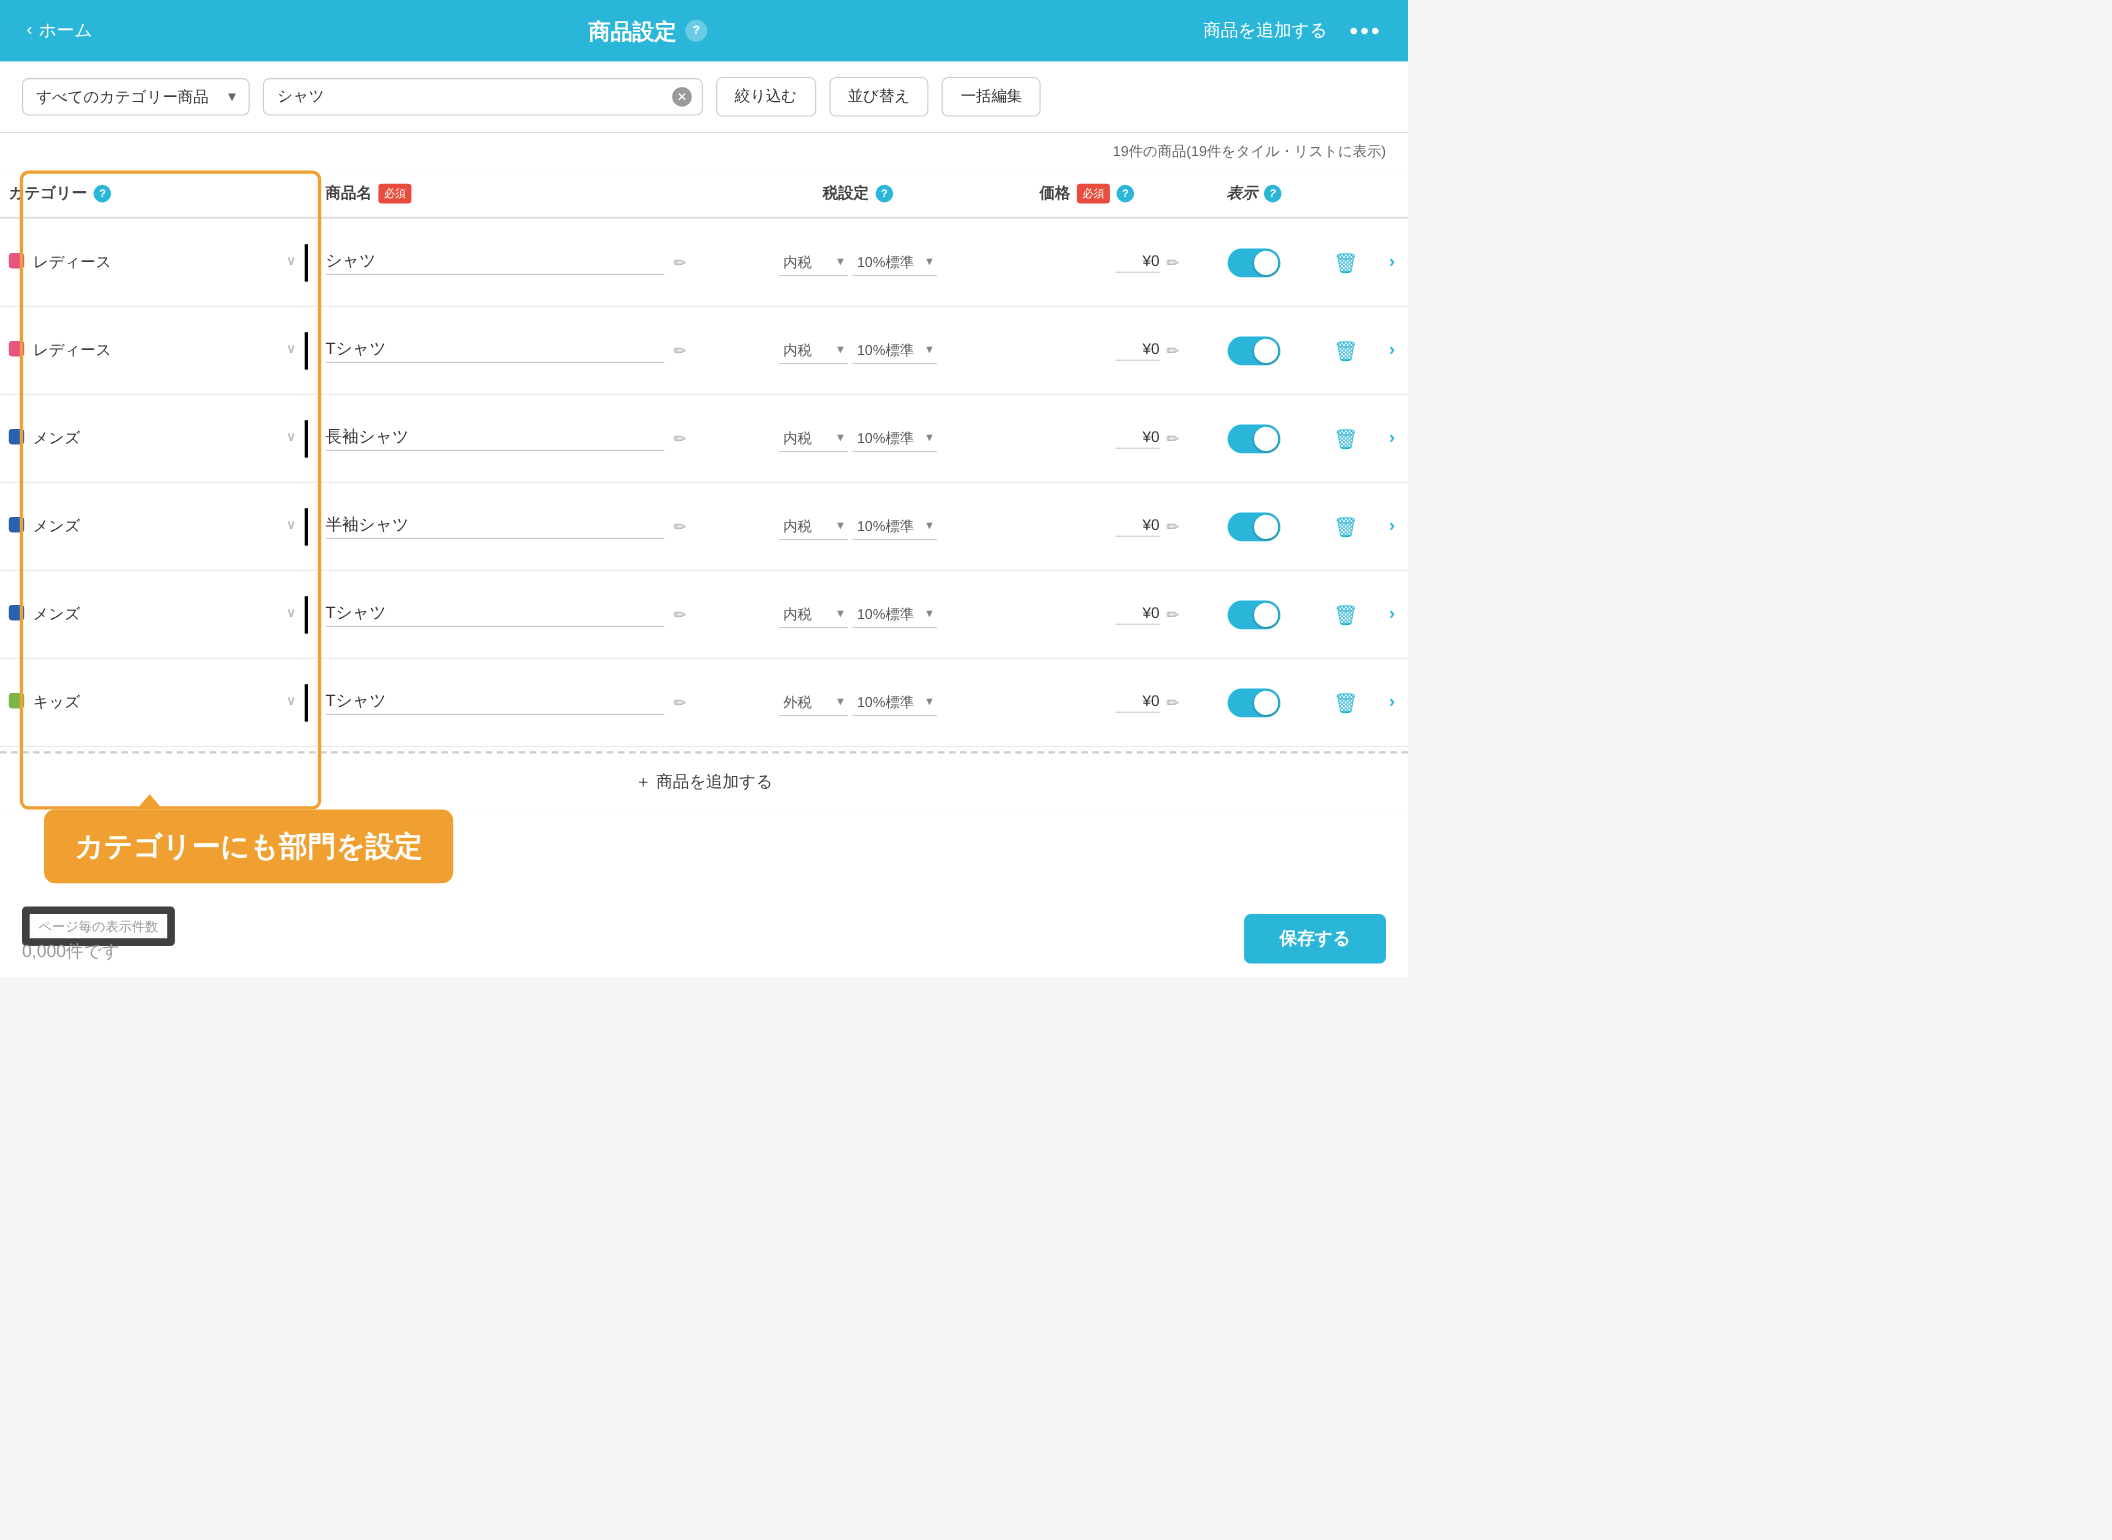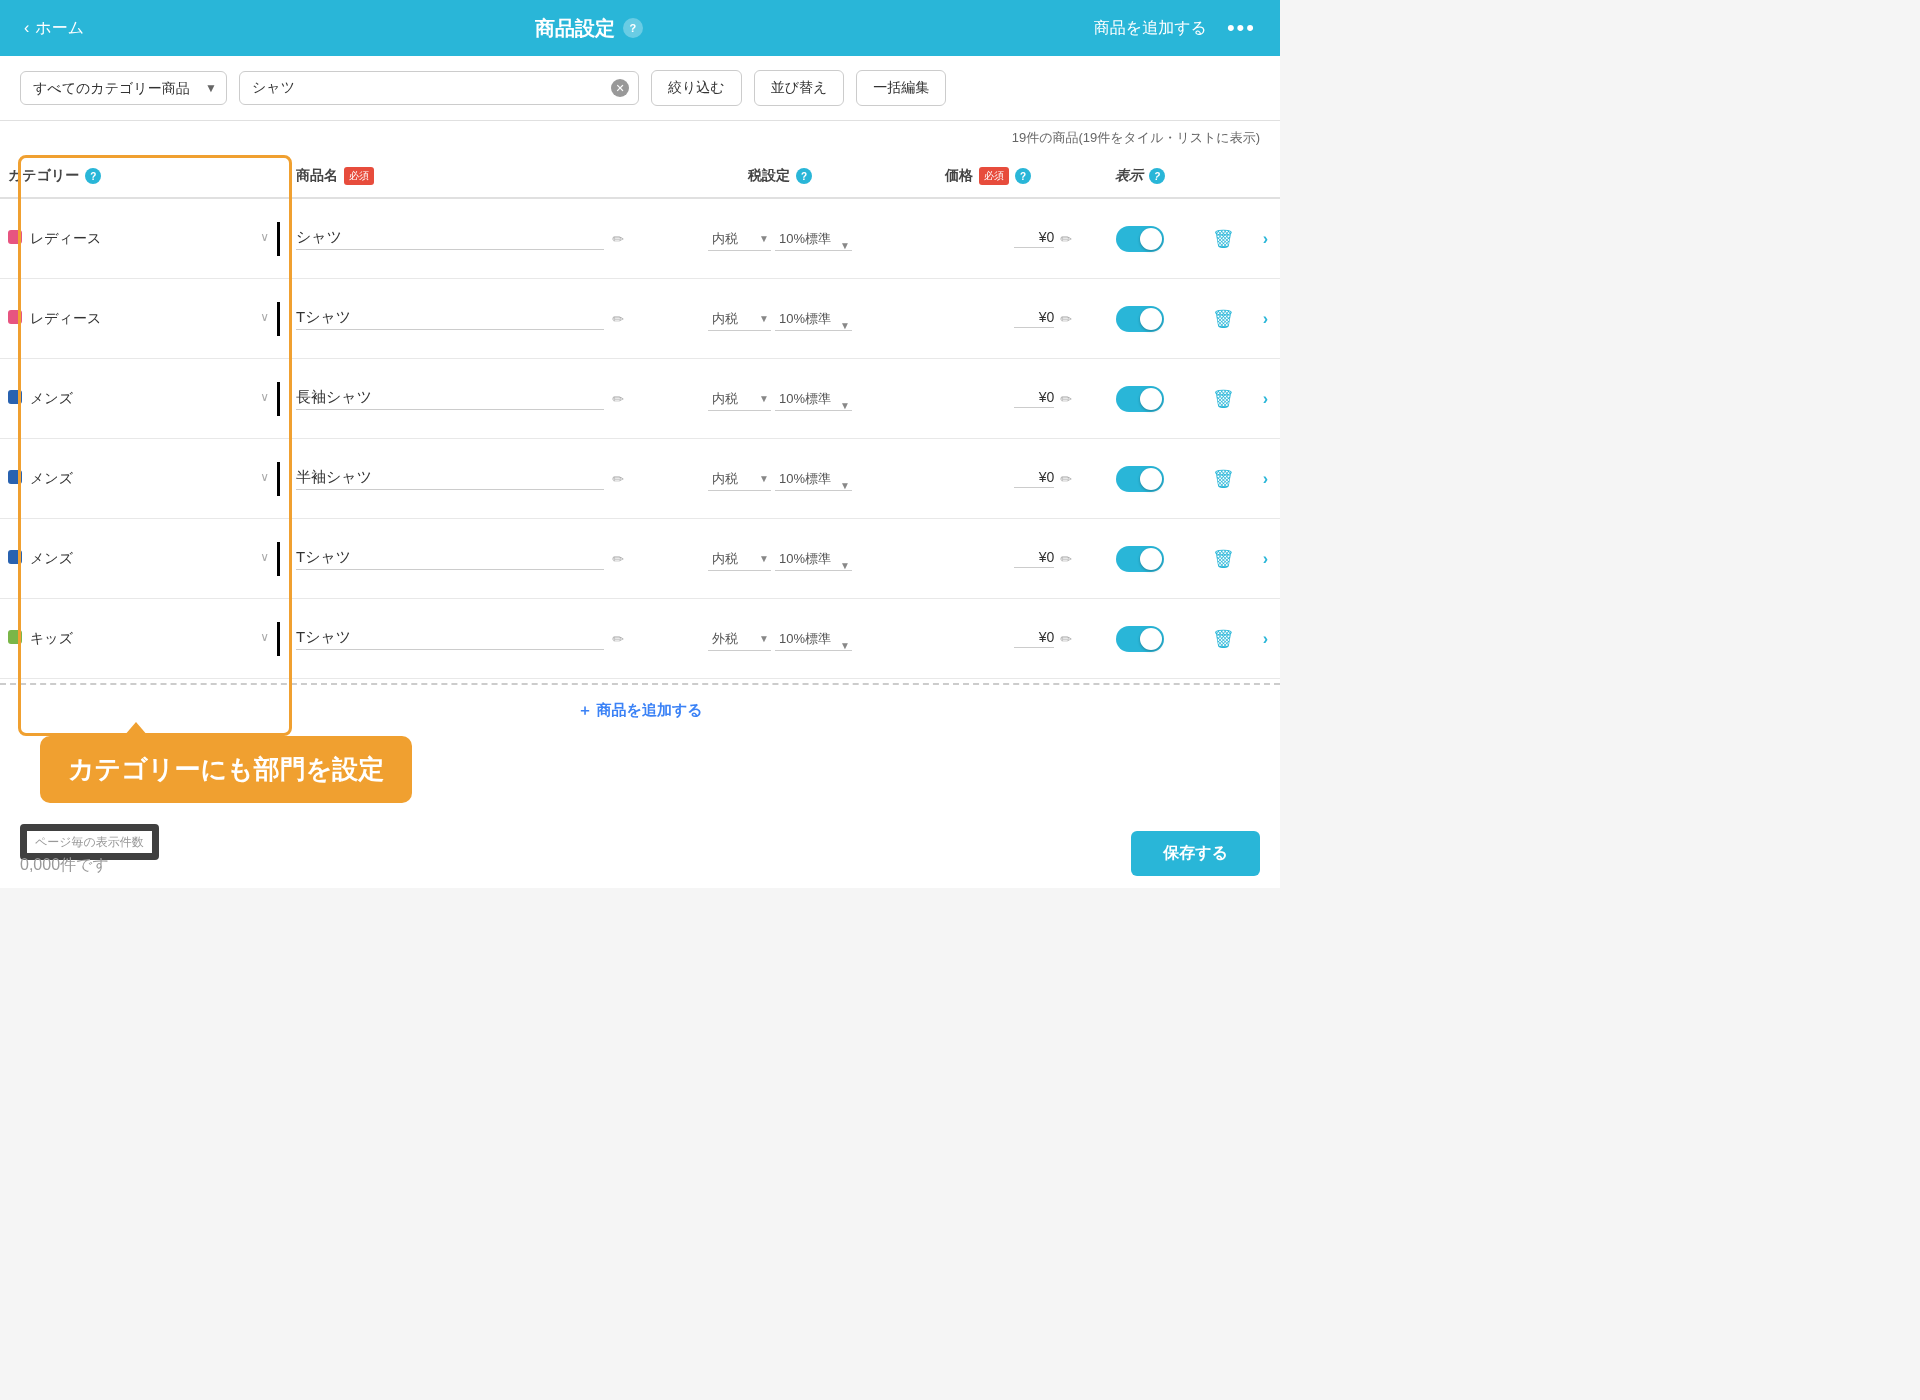--- a/index.html
+++ b/index.html
@@ -172,21 +172,21 @@
       border-bottom: 1px solid #ccc;
       padding: 4px 20px 4px 4px;
       font-size: 13px;
       background: transparent;
       cursor: pointer;
       color: #555;
       position: relative;
     }
     .tax-select-wrapper { position: relative; display: inline-flex; align-items: center; }
     .tax-select-chevron { position: absolute; right: 2px; pointer-events: none; color: #888; font-size: 10px; }
-    .rate-select-wrapper { position: relative; display: inline-flex; align-items: flex-end; }
+    .rate-select-wrapper { position: relative; display: inline-flex; align-items: center; }
     .rate-select {
       appearance: none;
       border: none;
       border-bottom: 1px solid #ccc;
       padding: 4px 20px 4px 4px;
       font-size: 13px;
       background: transparent;
       cursor: pointer;
       color: #555;
     }
@@ -228,25 +228,24 @@
     }
 
     
     .add-row {
       text-align: center;
       padding: 16px;
       border-top: 2px dashed #ccc;
       margin-top: 4px;
     }
     .add-link {
-      color: #3b82f6;
+      color: #404040;
       font-size: 15px;
       cursor: pointer;
       text-decoration: none;
-      font-weight: bold;
     }
 
     
     .callout-wrapper {
       position: relative;
       margin: 0 20px;
     }
     .callout-arrow {
       width: 0; height: 0;
       border-left: 12px solid transparent;

